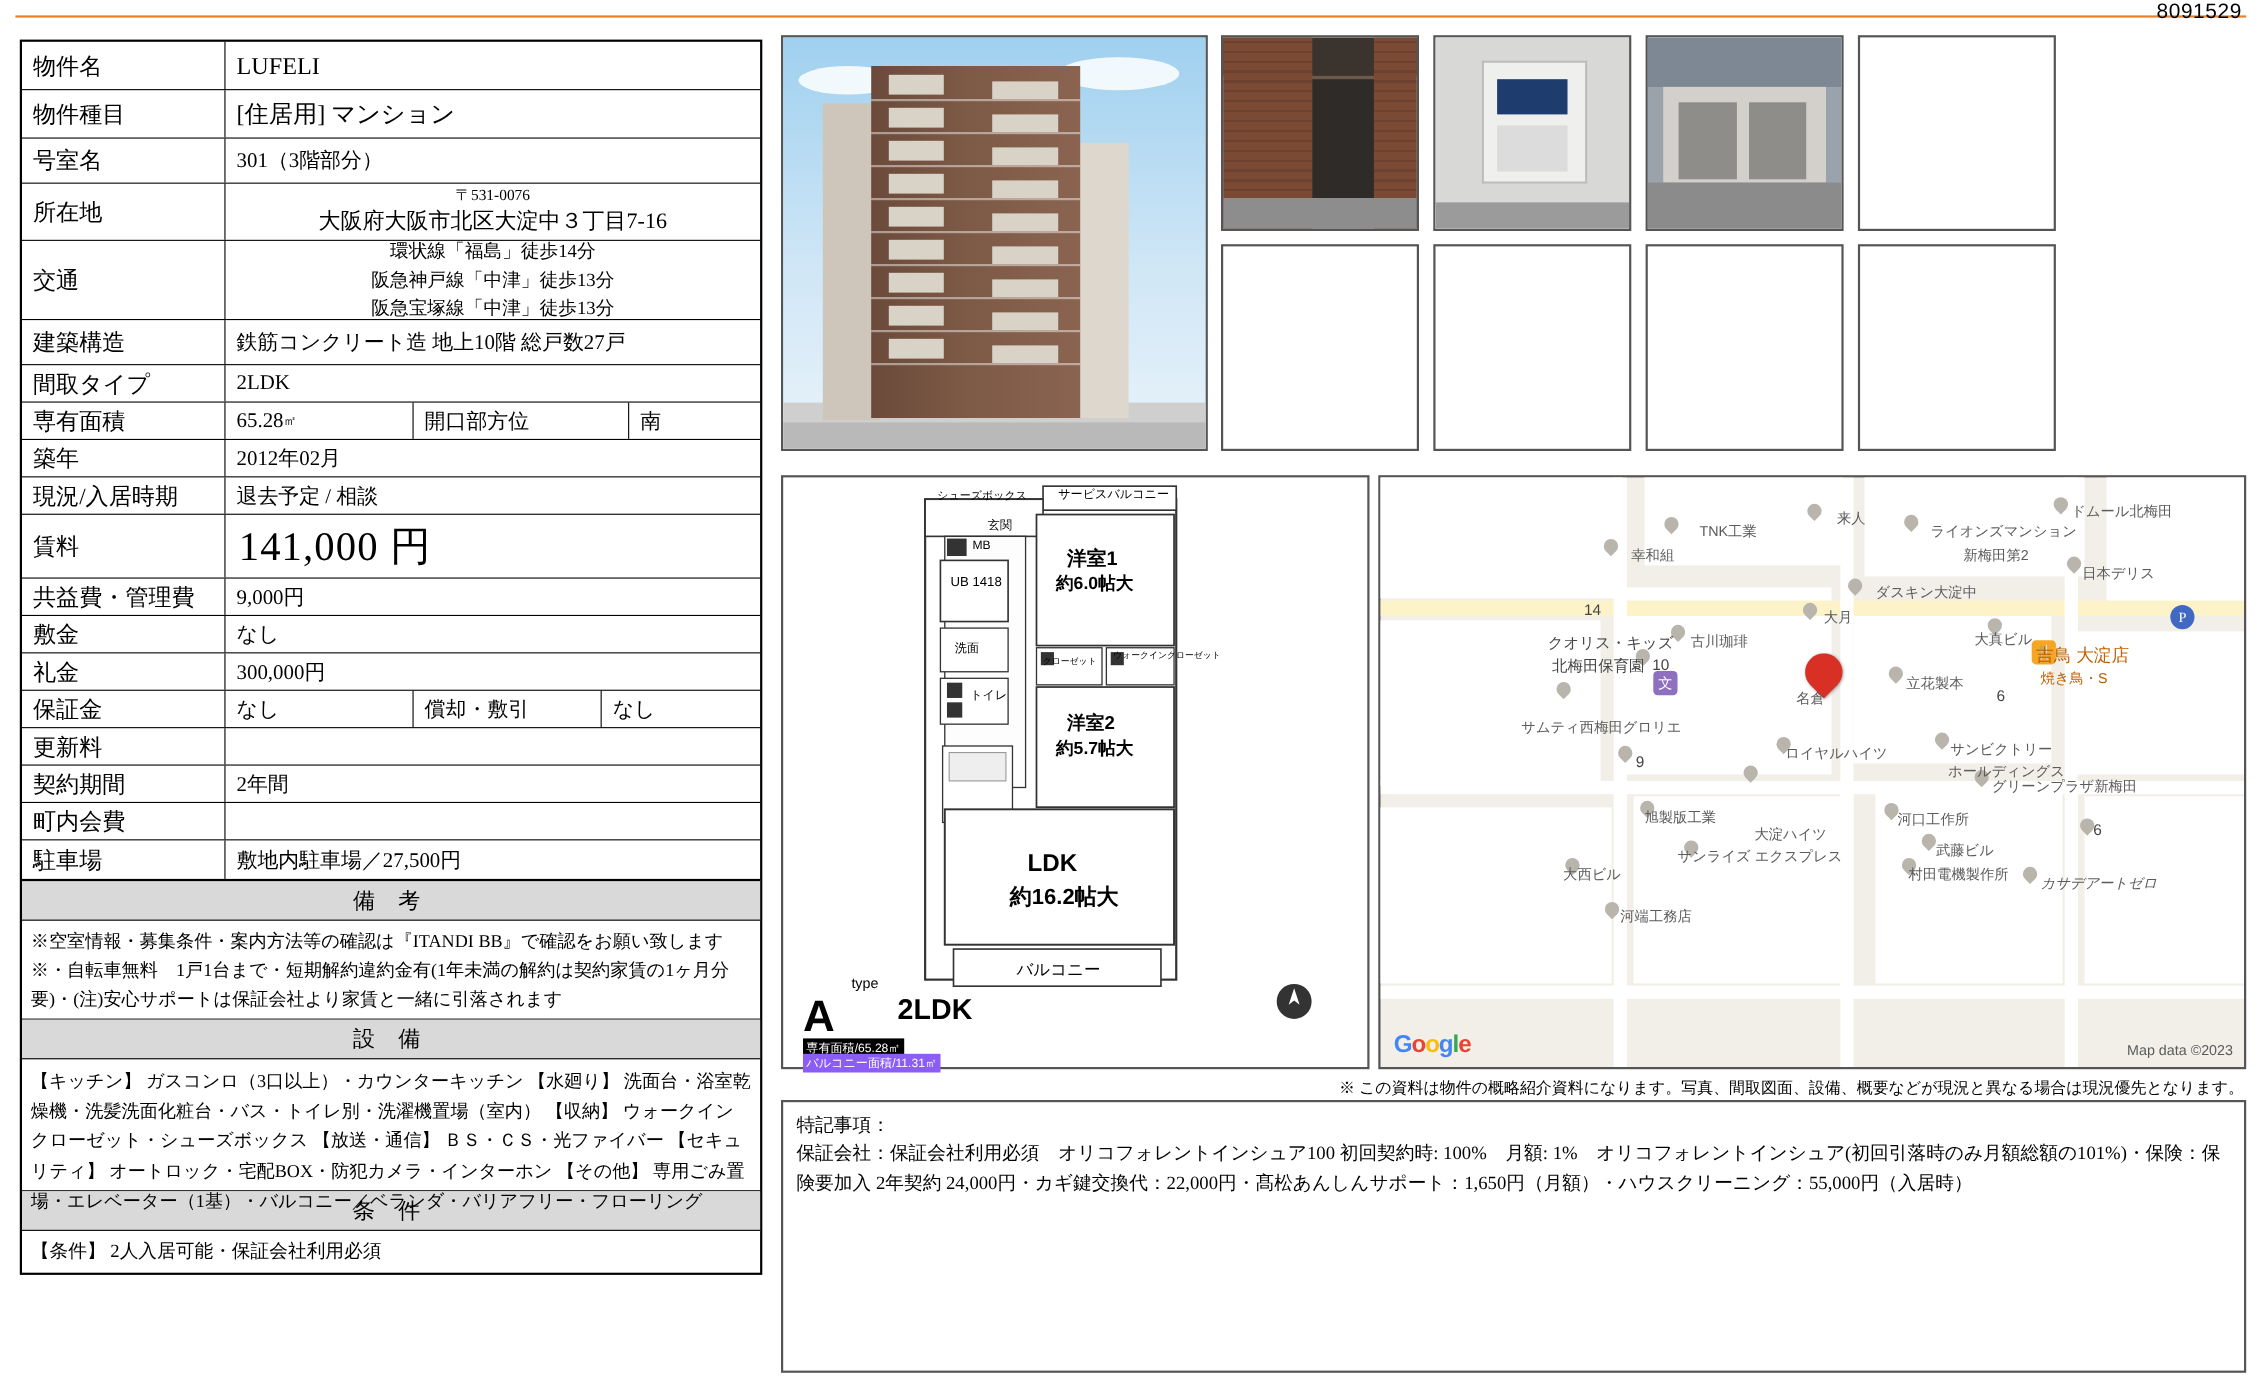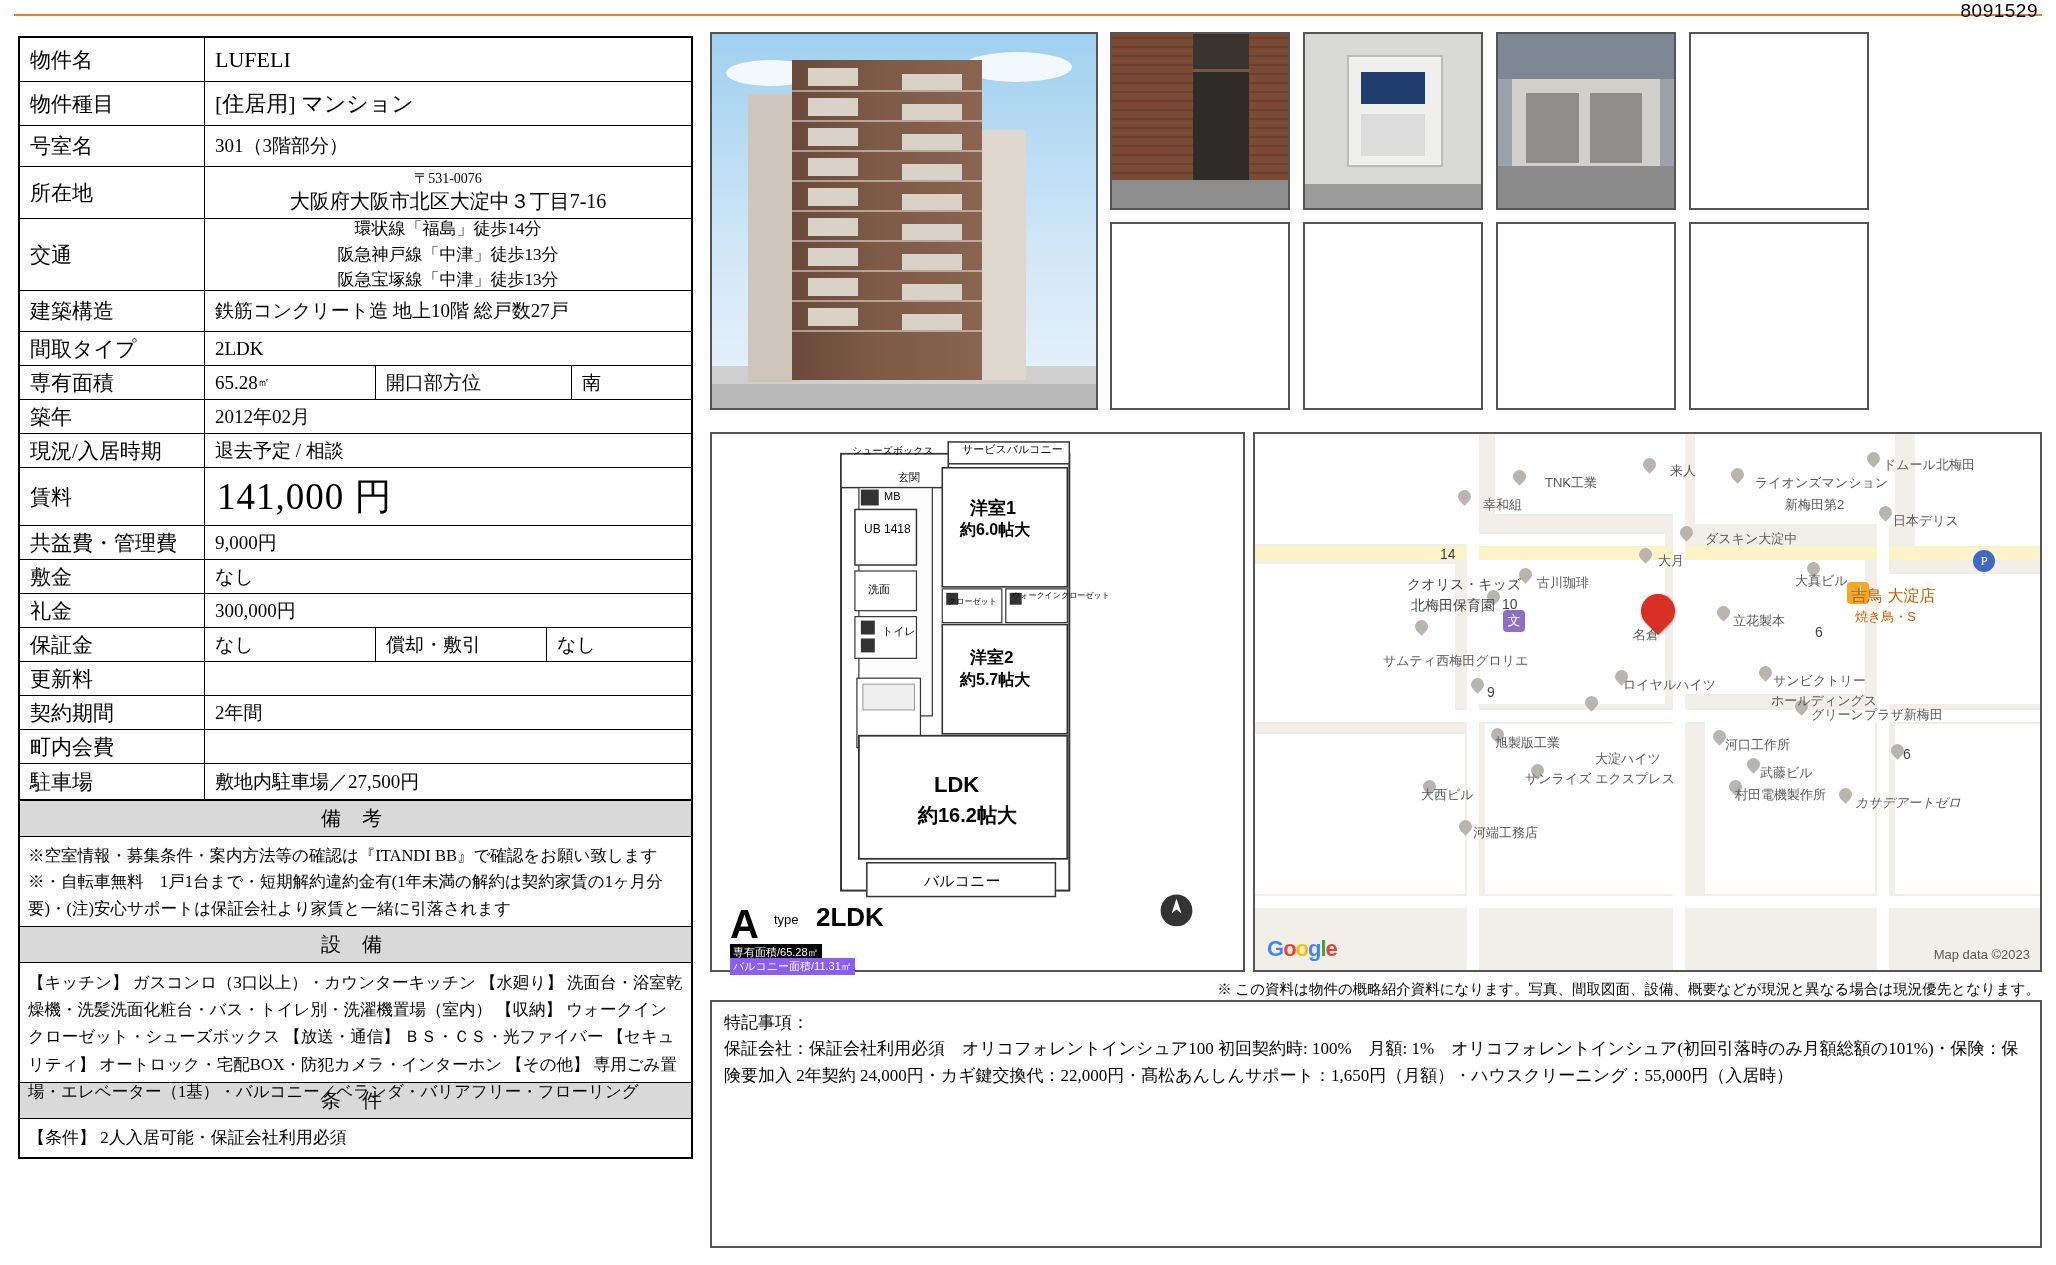--- a/index.html
+++ b/index.html
@@ -386,21 +386,21 @@
 
     <div class="fp-txt" style="left:258px;top:212px;font-size:17px;font-weight:bold;">洋室2</div>
     <div class="fp-txt" style="left:248px;top:236px;font-size:16px;font-weight:bold;">約5.7帖大</div>
 
     <div class="fp-txt" style="left:222px;top:338px;font-size:22px;font-weight:bold;">LDK</div>
     <div class="fp-txt" style="left:206px;top:368px;font-size:20px;font-weight:bold;">約16.2帖大</div>
 
     <div class="fp-txt" style="left:212px;top:438px;font-size:15px;">バルコニー</div>
 
     <div class="fp-txt" style="left:18px;top:468px;font-size:40px;font-weight:bold;">A</div>
-    <div class="fp-txt" style="left:62px;top:478px;font-size:13px;">type</div>
+    <div class="fp-txt" style="left:62px;top:452px;font-size:13px;">type</div>
     <div class="fp-txt" style="left:104px;top:468px;font-size:26px;font-weight:bold;">2LDK</div>
     <div class="fp-txt" style="left:18px;top:510px;font-size:11px;background:#000;color:#fff;padding:1px 3px;">専有面積/65.28㎡</div>
     <div class="fp-txt" style="left:18px;top:524px;font-size:11px;background:#8b5cf6;color:#fff;padding:1px 3px;">バルコニー面積/11.31㎡</div>
   </div>
 
   <div class="map-box">
 
     <div class="mblock" style="left:-10px;top:-10px;width:230px;height:120px;"></div>
     <div class="mblock" style="left:240px;top:-10px;width:180px;height:90px;"></div>
     <div class="mblock" style="left:440px;top:-10px;width:200px;height:100px;"></div>

